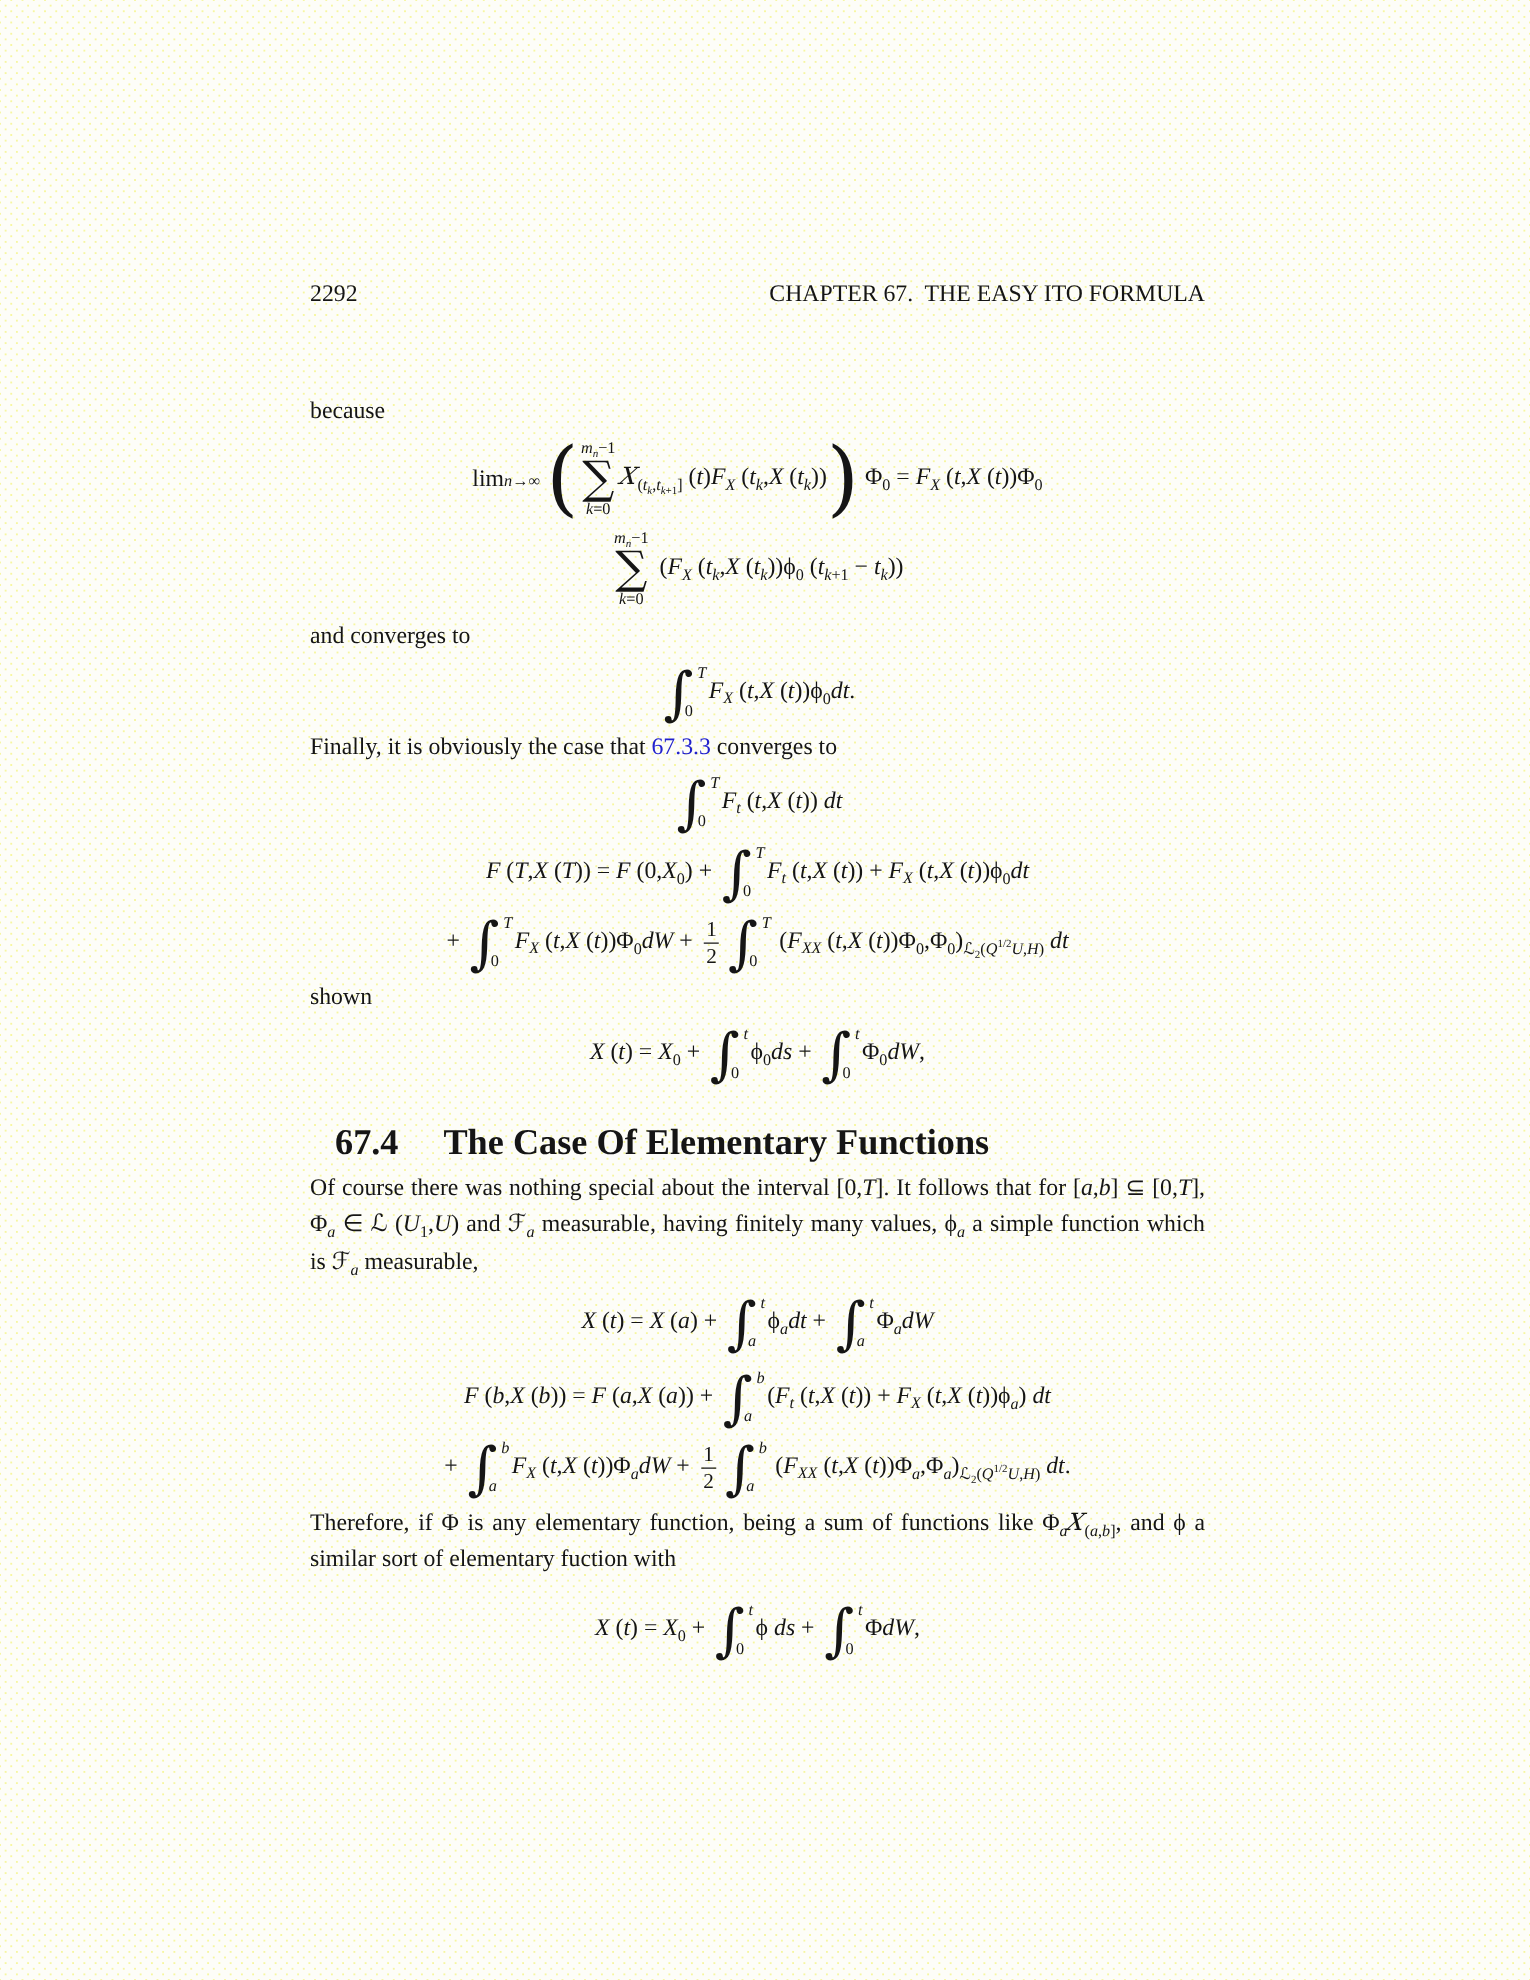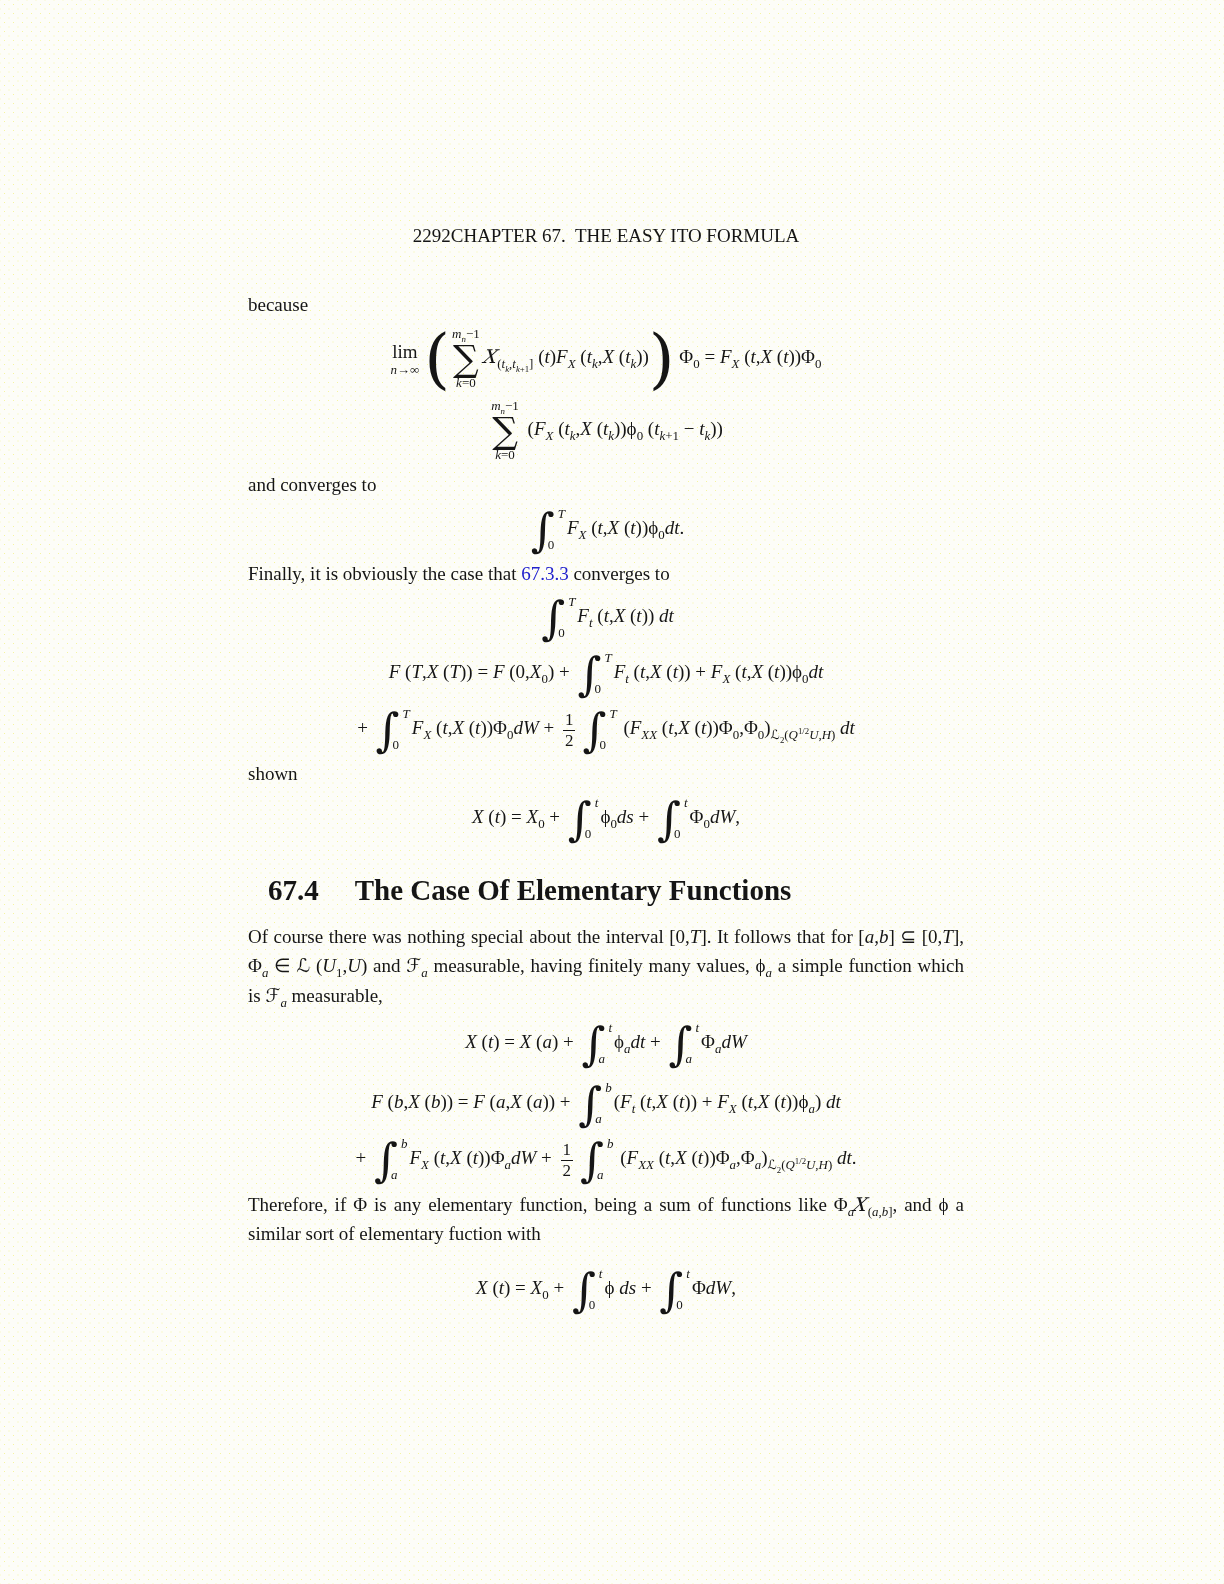--- a/index.html
+++ b/index.html
@@ -8,48 +8,48 @@
     background-color:#fdfdf8;
     background-image:
       radial-gradient(circle, rgba(244,244,130,0.75) 0.7px, rgba(0,0,0,0) 1px),
       radial-gradient(circle, rgba(244,244,130,0.75) 0.7px, rgba(0,0,0,0) 1px);
     background-size:9px 9px, 9px 9px;
     background-position:0 0, 4.5px 4.5px;
     font-family:"Liberation Serif", serif;
     color:#151515;
   }
   .content{position:absolute;left:248px;top:222px;width:716px;font-size:19px;line-height:1.5;}
-  .hdr{display:flex;justify-content:center;align-items:baseline;margin-bottom:40px;}
+  .hdr{display:flex;justify-content:space-between;align-items:baseline;margin-bottom:64px;}
   .txt{margin:2px 0;}
   .para{text-align:justify;margin:2px 0;}
   .eq{text-align:center;margin:8px 0;line-height:1.15;}
   .eq.tight{margin:4px 0;}
   i{font-style:italic;}
   sub{font-size:68%;line-height:0;}
   sup{font-size:68%;line-height:0;}
   a.ref{color:var(--link,#2222cc);text-decoration:none;cursor:pointer;}
   
   .sum{display:inline-flex;flex-direction:column;align-items:center;vertical-align:middle;line-height:1;margin:0 4px 0 2px;}
   .su,.sl{font-size:13px;line-height:1.15;text-align:right;}
   .sg{font-size:36px;line-height:0.95;font-family:"DejaVu Serif",serif;}
   .int{display:inline-flex;align-items:stretch;vertical-align:middle;height:52px;margin:0 2px 0 3px;}
   .ig{font-size:46px;line-height:52px;font-family:"DejaVu Serif",serif;}
   .ilim{display:inline-flex;flex-direction:column;justify-content:space-between;font-size:13px;line-height:1;padding:3px 0 5px 0;margin-left:1px;}
   .iu{align-self:flex-start;margin-left:2px;}
   .il{align-self:flex-start;margin-left:-8px;}
-  .limop{display:inline-flex;flex-direction:column;align-items:center;vertical-align:middle;line-height:1;margin-right:5px;}
+  .limop{display:inline-flex;flex-direction:row;align-items:center;vertical-align:middle;line-height:1;margin-right:5px;}
   .lg{font-size:19px;}
   .ll{font-size:13px;margin-top:2px;}
   .frac{display:inline-flex;flex-direction:column;align-items:center;vertical-align:middle;line-height:1.05;margin:0 4px;font-size:17px;}
   .fn{border-bottom:1.3px solid #151515;padding:0 2px 1px 2px;}
   .fd{padding-top:1px;}
   .bp{font-size:66px;line-height:0;vertical-align:middle;font-weight:300;font-family:"DejaVu Serif",serif;}
   .scr{font-style:italic;display:inline-block;transform:skewX(-12deg);font-family:"DejaVu Serif",serif;}
   .cal{font-family:"DejaVu Serif","DejaVu Sans",serif;}
-  .sec{display:flex;align-items:center;font-weight:bold;font-size:29px;padding-left:20px;margin:30px 0 16px 0;line-height:1.1;}
+  .sec{display:flex;align-items:center;font-weight:bold;font-size:29px;padding-left:20px;margin:30px 0 6px 0;line-height:1.1;}
   .sec .num{margin-right:36px;}
   .meas{margin-top:6px;}
 </style>
 </head>
 <body>
 
 <div class="page">
   <div class="content">
 
     <div class="hdr">

